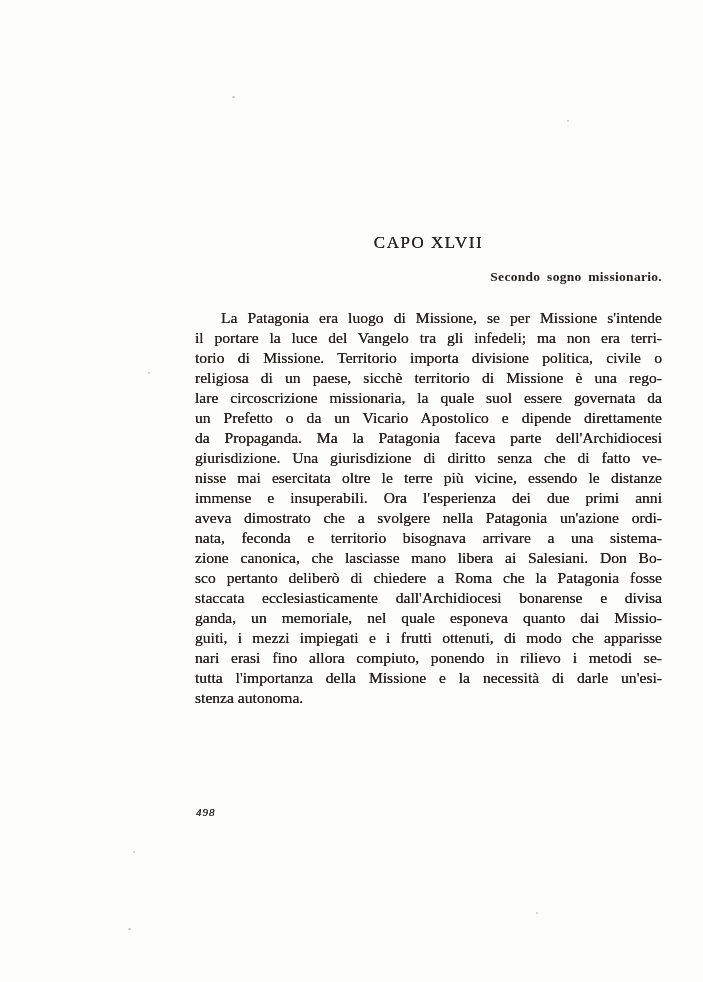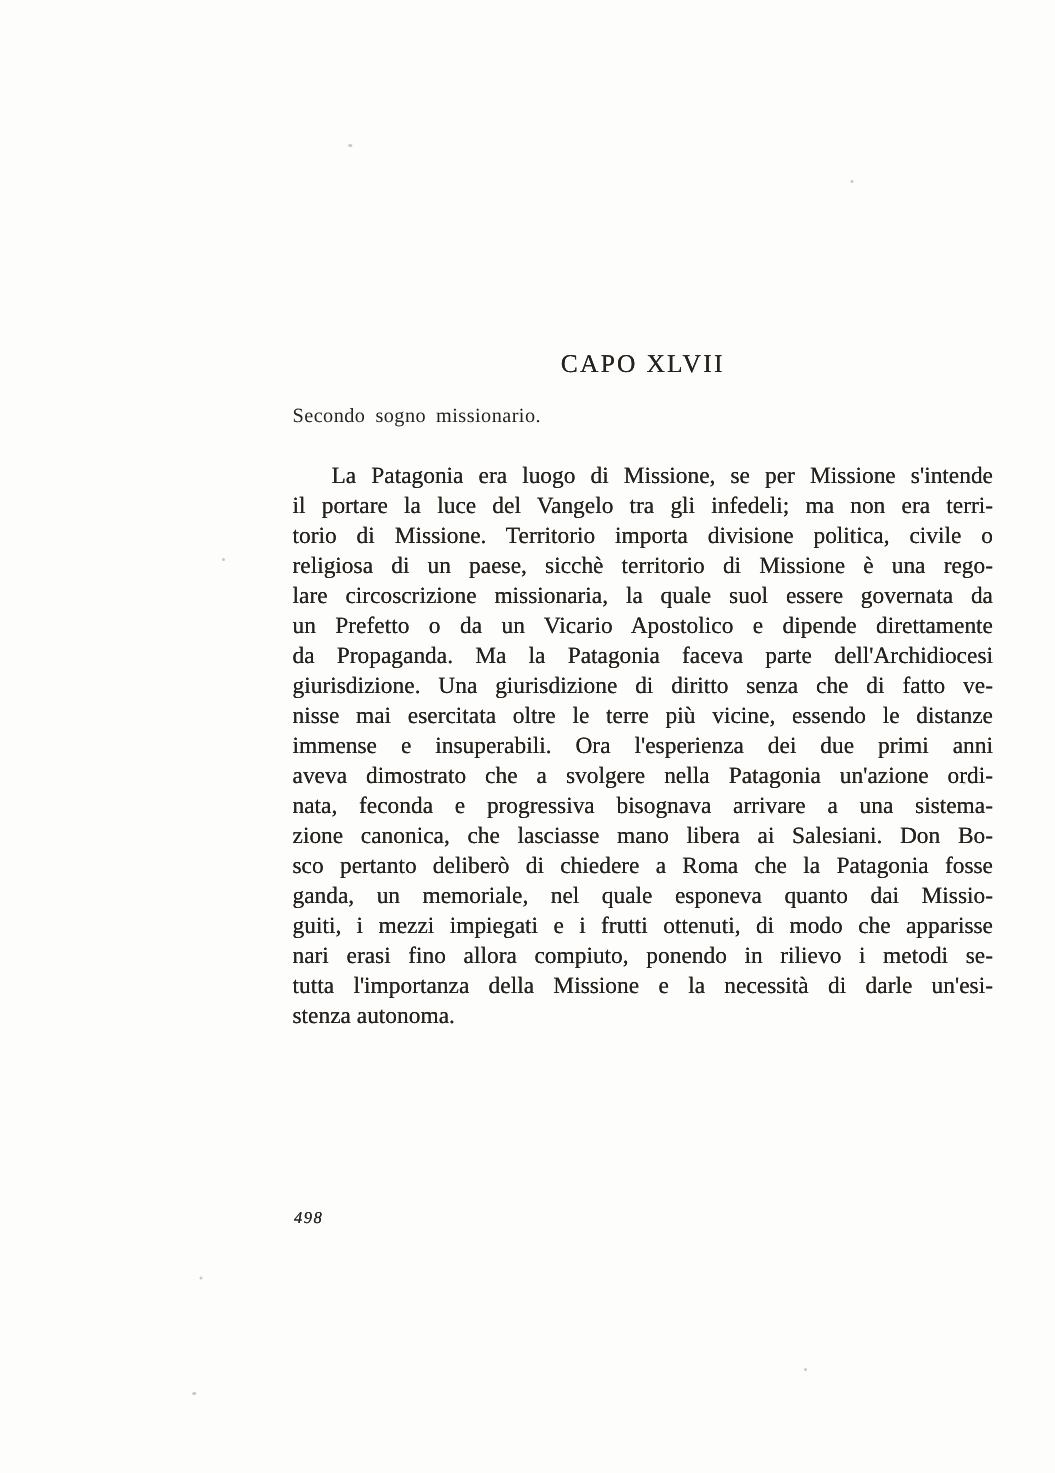--- a/index.html
+++ b/index.html
@@ -34,23 +34,23 @@
   }
   .title-line {
     text-align: center;
     font-size: 17px;
     font-weight: bold;
     line-height: 22px;
     letter-spacing: 0.4px;
     word-spacing: 3px;
   }
   .subtitle {
-    text-align: left;
+    text-align: right;
     font-size: 13.5px;
-    font-weight: normal;
+    font-weight: bold;
     margin-top: 8px;
     letter-spacing: 0.3px;
     word-spacing: 3px;
   }
   .body-text {
     margin-top: 23px;
     font-size: 15.6px;
     text-shadow: 0 0 0.35px #26221e;
   }
   .body-text .line {
@@ -115,23 +115,24 @@
         <div class="line">il portare la luce del Vangelo tra gli infedeli; ma non era terri-</div>
         <div class="line">torio di Missione. Territorio importa divisione politica, civile o</div>
         <div class="line">religiosa di un paese, sicchè territorio di Missione è una rego-</div>
         <div class="line">lare circoscrizione missionaria, la quale suol essere governata da</div>
         <div class="line">un Prefetto o da un Vicario Apostolico e dipende direttamente</div>
         <div class="line">da Propaganda. Ma la Patagonia faceva parte dell'Archidiocesi</div>
         <div class="line">giurisdizione. Una giurisdizione di diritto senza che di fatto ve-</div>
         <div class="line">nisse mai esercitata oltre le terre più vicine, essendo le distanze</div>
         <div class="line">immense e insuperabili. Ora l'esperienza dei due primi anni</div>
         <div class="line">aveva dimostrato che a svolgere nella Patagonia un'azione ordi-</div>
-        <div class="line">nata, feconda e progressiva bisognava arrivare a una sistema-</div>
+        <div class="line">nata, feconda e territorio bisognava arrivare a una sistema-</div>
         <div class="line">zione canonica, che lasciasse mano libera ai Salesiani. Don Bo-</div>
         <div class="line">sco pertanto deliberò di chiedere a Roma che la Patagonia fosse</div>
+        <div class="line">staccata ecclesiasticamente dall'Archidiocesi bonarense e divisa</div>
         <div class="line">ganda, un memoriale, nel quale esponeva quanto dai Missio-</div>
         <div class="line">guiti, i mezzi impiegati e i frutti ottenuti, di modo che apparisse</div>
         <div class="line">nari erasi fino allora compiuto, ponendo in rilievo i metodi se-</div>
         <div class="line">tutta l'importanza della Missione e la necessità di darle un'esi-</div>
         <div class="line last">stenza autonoma.</div>
       </div>
   </div>
 
   <div class="page-number">498</div>
 </div>

